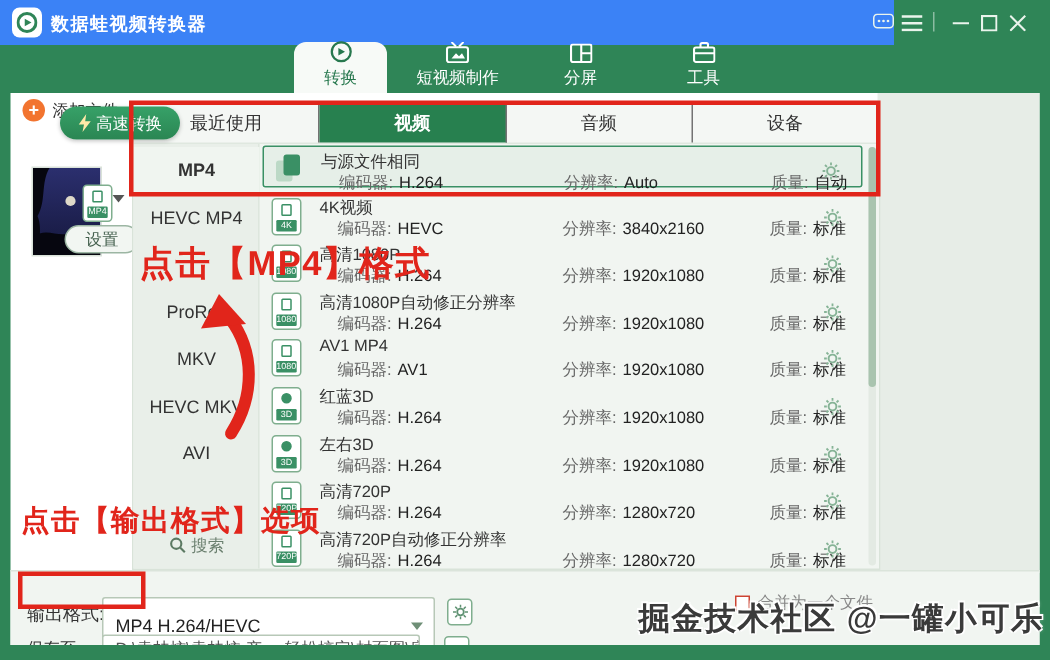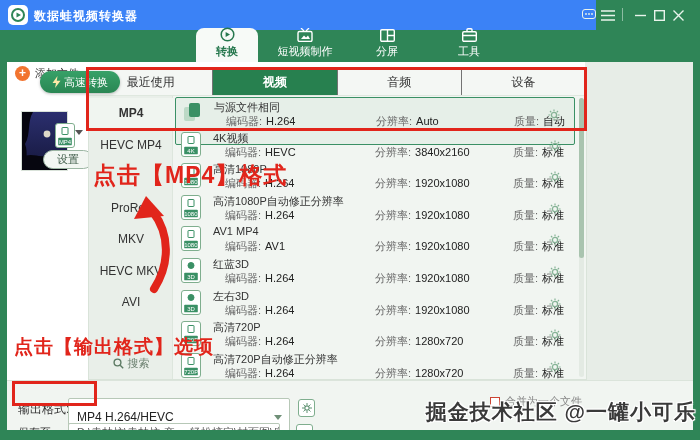--- a/index.html
+++ b/index.html
@@ -11,21 +11,21 @@
   .app-title{position:absolute;left:34px;top:8px;color:#fff;font-size:12px;font-weight:bold;letter-spacing:1px;}
   .winctl{position:absolute;top:6px;width:18px;height:18px;display:flex;align-items:center;justify-content:center;color:#eaf4ec;cursor:pointer;}
   .divline{position:absolute;top:8px;width:1px;height:13px;background:rgba(255,255,255,.45);}
   
   .navband{position:absolute;left:0;top:30px;width:700px;height:32px;background:#2F8557;}
   #nav-tabs{position:absolute;left:196px;top:28px;display:flex;align-items:flex-end;}
   .nav-tab{width:70px;height:34px;display:flex;flex-direction:column;align-items:center;justify-content:flex-end;color:#fff;cursor:pointer;margin-right:12px;padding-bottom:3px;}
   .nav-tab .nav-ic{height:16px;display:flex;align-items:center;}
   .nav-label{font-size:11px;margin-top:2px;white-space:nowrap;}
   .nav-tab.active{width:62px;background:#f7faf7;border-radius:8px 8px 0 0;color:#27784e;height:34px;}
-  .nav-tab.active .nav-label{font-weight:bold;}
+  .nav-tab.active .nav-label{font-weight:normal;}
   
   .content{position:absolute;left:7px;top:62px;width:686px;height:368px;background:#fff;}
   .addfiles{position:absolute;left:8px;top:4px;display:flex;align-items:center;cursor:pointer;}
   .addplus{width:15px;height:15px;border-radius:50%;background:#F2742F;color:#fff;font-size:12px;line-height:14px;text-align:center;font-weight:bold;}
   .addlabel{font-size:11px;color:#333;margin-left:5px;}
   .thumb{position:absolute;left:15px;top:50px;width:45px;height:58px;box-shadow:0 0 0 1px #d9e2d9;}
   
   .sidebar{position:absolute;left:578px;top:0;width:108px;height:320px;background:#e7ede7;}
   .fastpill{position:absolute;left:33px;top:9px;width:80px;height:22px;border-radius:12px;background:linear-gradient(#37a168,#2a8653);color:#fff;font-size:11px;display:flex;align-items:center;justify-content:center;cursor:pointer;box-shadow:0 1px 3px rgba(0,0,0,.25);}
   .fastpill svg{margin-right:3px;}
@@ -35,21 +35,21 @@
   .panel{position:absolute;left:81px;top:6px;width:499px;height:312px;background:#f1f5f1;border:1px solid #d9e3d9;}
   .ptabs{position:absolute;left:0;top:0;width:100%;height:27px;display:flex;background:#f4f7f4;border-bottom:1px solid #dfe8df;}
   .ptab{flex:1;display:flex;align-items:center;justify-content:center;font-size:12px;color:#333;border-right:1px solid #737373;cursor:pointer;}
   .ptab.active{background:#27804F;color:#fff;font-weight:bold;}
   .fcol{position:absolute;left:0;top:27px;width:84px;bottom:0;background:#e9efe9;border-right:1px solid #dde6dd;}
   .fitem{position:absolute;left:0;width:84px;height:30px;display:flex;align-items:center;justify-content:center;font-size:12px;color:#333;cursor:pointer;}
   .fitem.sel{background:#f0f5f0;font-weight:bold;}
   .fsearch{position:absolute;left:0;bottom:8px;width:84px;display:flex;align-items:center;justify-content:center;color:#6a7f6e;font-size:11px;cursor:pointer;}
   .fsearch svg{margin-right:4px;}
   .rows{position:absolute;left:84px;top:27px;right:9px;bottom:0;overflow:hidden;}
-  .prow{position:absolute;left:2px;right:2px;height:48px;cursor:pointer;text-decoration:underline;}
+  .prow{position:absolute;left:2px;right:2px;height:28px;cursor:pointer;text-decoration:underline;}
   .prow.sel{background:#e6efe8;border:1px solid #3A9065;border-radius:2px;}
   .rtitle{position:absolute;left:38px;top:2px;font-size:11px;color:#333;white-space:nowrap;}
   .rline{position:absolute;left:38px;top:16px;right:1px;font-size:11px;color:#2b2b2b;margin-left:12px;}
   .rlbl{color:#666;}
   .rv{color:#222;margin-left:4px;}
   .seg-res{position:absolute;left:150px;top:0;}
   .seg-q{position:absolute;left:288px;top:0;}
   .rgear{position:absolute;right:14px;top:9px;cursor:pointer;}
   .rbadge{position:absolute;left:6px;top:3px;width:20px;height:25px;background:#fff;border:1px solid #7fae8e;border-radius:3px;}
   .rbadge .glyph{position:absolute;top:3px;left:50%;transform:translateX(-50%);width:7px;height:8px;border:1.5px solid #3A9065;border-radius:1px;}

